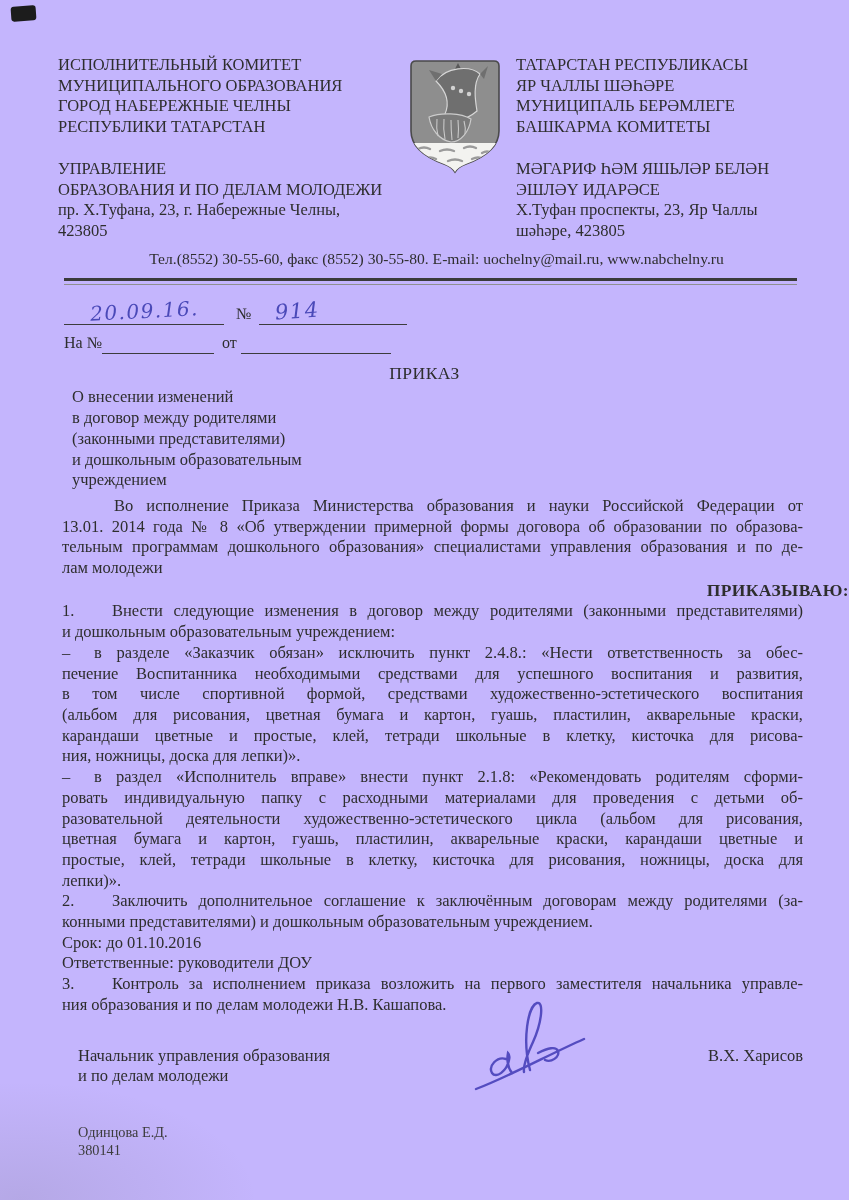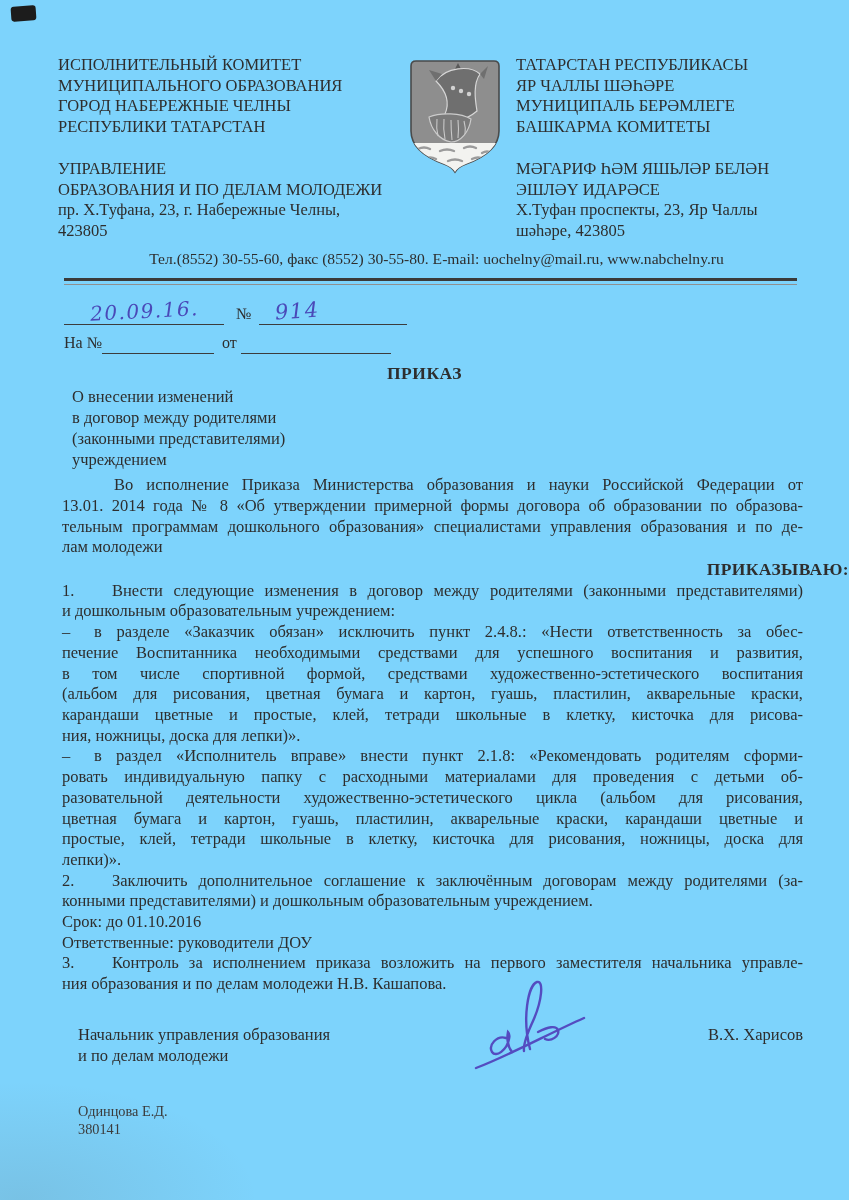--- a/index.html
+++ b/index.html
@@ -1,18 +1,18 @@
 <!DOCTYPE html>
 <html><head>
 <meta charset="utf-8">
 <style>
   html,body{margin:0;padding:0;background:#e9e9e9;}
   .page{
     width:849px;height:1200px;margin:0 auto;position:relative;overflow:hidden;
-    background:#7dd3fc;color:#2e2e2e;
+    background:#c4b5fd;color:#2e2e2e;
     font-family:"Liberation Serif","DejaVu Serif",serif;
     font-size:16.5px;line-height:20.7px;
   }
   .page::after{
     content:"";position:absolute;left:0;bottom:0;width:260px;height:120px;
     background:radial-gradient(ellipse at 8% 100%, rgba(90,90,90,0.14), rgba(0,0,0,0) 70%);
     pointer-events:none;
   }
   .corner-mark{position:absolute;left:11px;top:6px;width:25px;height:15px;background:#1c1c1c;border-radius:3px;transform:rotate(-4deg);}
   
@@ -34,21 +34,21 @@
   .u4{width:150px;}
   .no-label{margin:0 8px 0 12px;}
   .ot-label{margin:0 4px 0 8px;text-align:right;}
   .refrow2{margin-top:7px;}
   .hand{
     font-family:"DejaVu Serif",serif;font-style:italic;color:#4a49b8;
     display:inline-block;transform:rotate(-3deg);letter-spacing:1.5px;font-size:20px;
   }
   .hand.num{font-size:21px;transform:rotate(-4deg);}
   
-  .title{margin-top:9px;text-align:center;font-weight:bold;font-size:17.5px;letter-spacing:0.5px;}
+  .title{margin-top:9px;text-align:center;font-weight:normal;font-size:17.5px;letter-spacing:0.5px;}
   .subject{margin:4px 46px 0 72px;}
   .preamble{margin:5px 46px 0 62px;}
   .preamble .tline:first-child{text-indent:52px;}
   .resolution{text-align:right;font-weight:bold;font-size:17.5px;margin-top:1px;letter-spacing:0.4px;}
   .paras{margin:1px 46px 0 62px;}
   .tline{text-align:justify;text-align-last:left;}
   .tline.j{text-align-last:justify;}
   .marker{display:inline-block;width:50px;}
   .marker.dash{width:32px;}
   
@@ -147,20 +147,21 @@
       <span>На №</span><span class="u u3">&nbsp;</span><span class="ot-label">от</span><span class="u u4">&nbsp;</span>
     </div>
   </div>
 
   <div class="title">ПРИКАЗ</div>
 
   <div class="subject">
       <div class="tline">О внесении изменений</div>
       <div class="tline">в договор между родителями</div>
       <div class="tline">(законными представителями)</div>
+      <div class="tline">и дошкольным образовательным</div>
       <div class="tline">учреждением</div>
     </div>
 
   <div class="preamble">
       <div class="tline j">Во исполнение Приказа Министерства образования и науки Российской Федерации от</div>
       <div class="tline j">13.01. 2014 года № 8 «Об утверждении примерной формы договора об образовании по образова-</div>
       <div class="tline j">тельным программам дошкольного образования» специалистами управления образования и по де-</div>
       <div class="tline">лам молодежи</div>
     </div>
 

